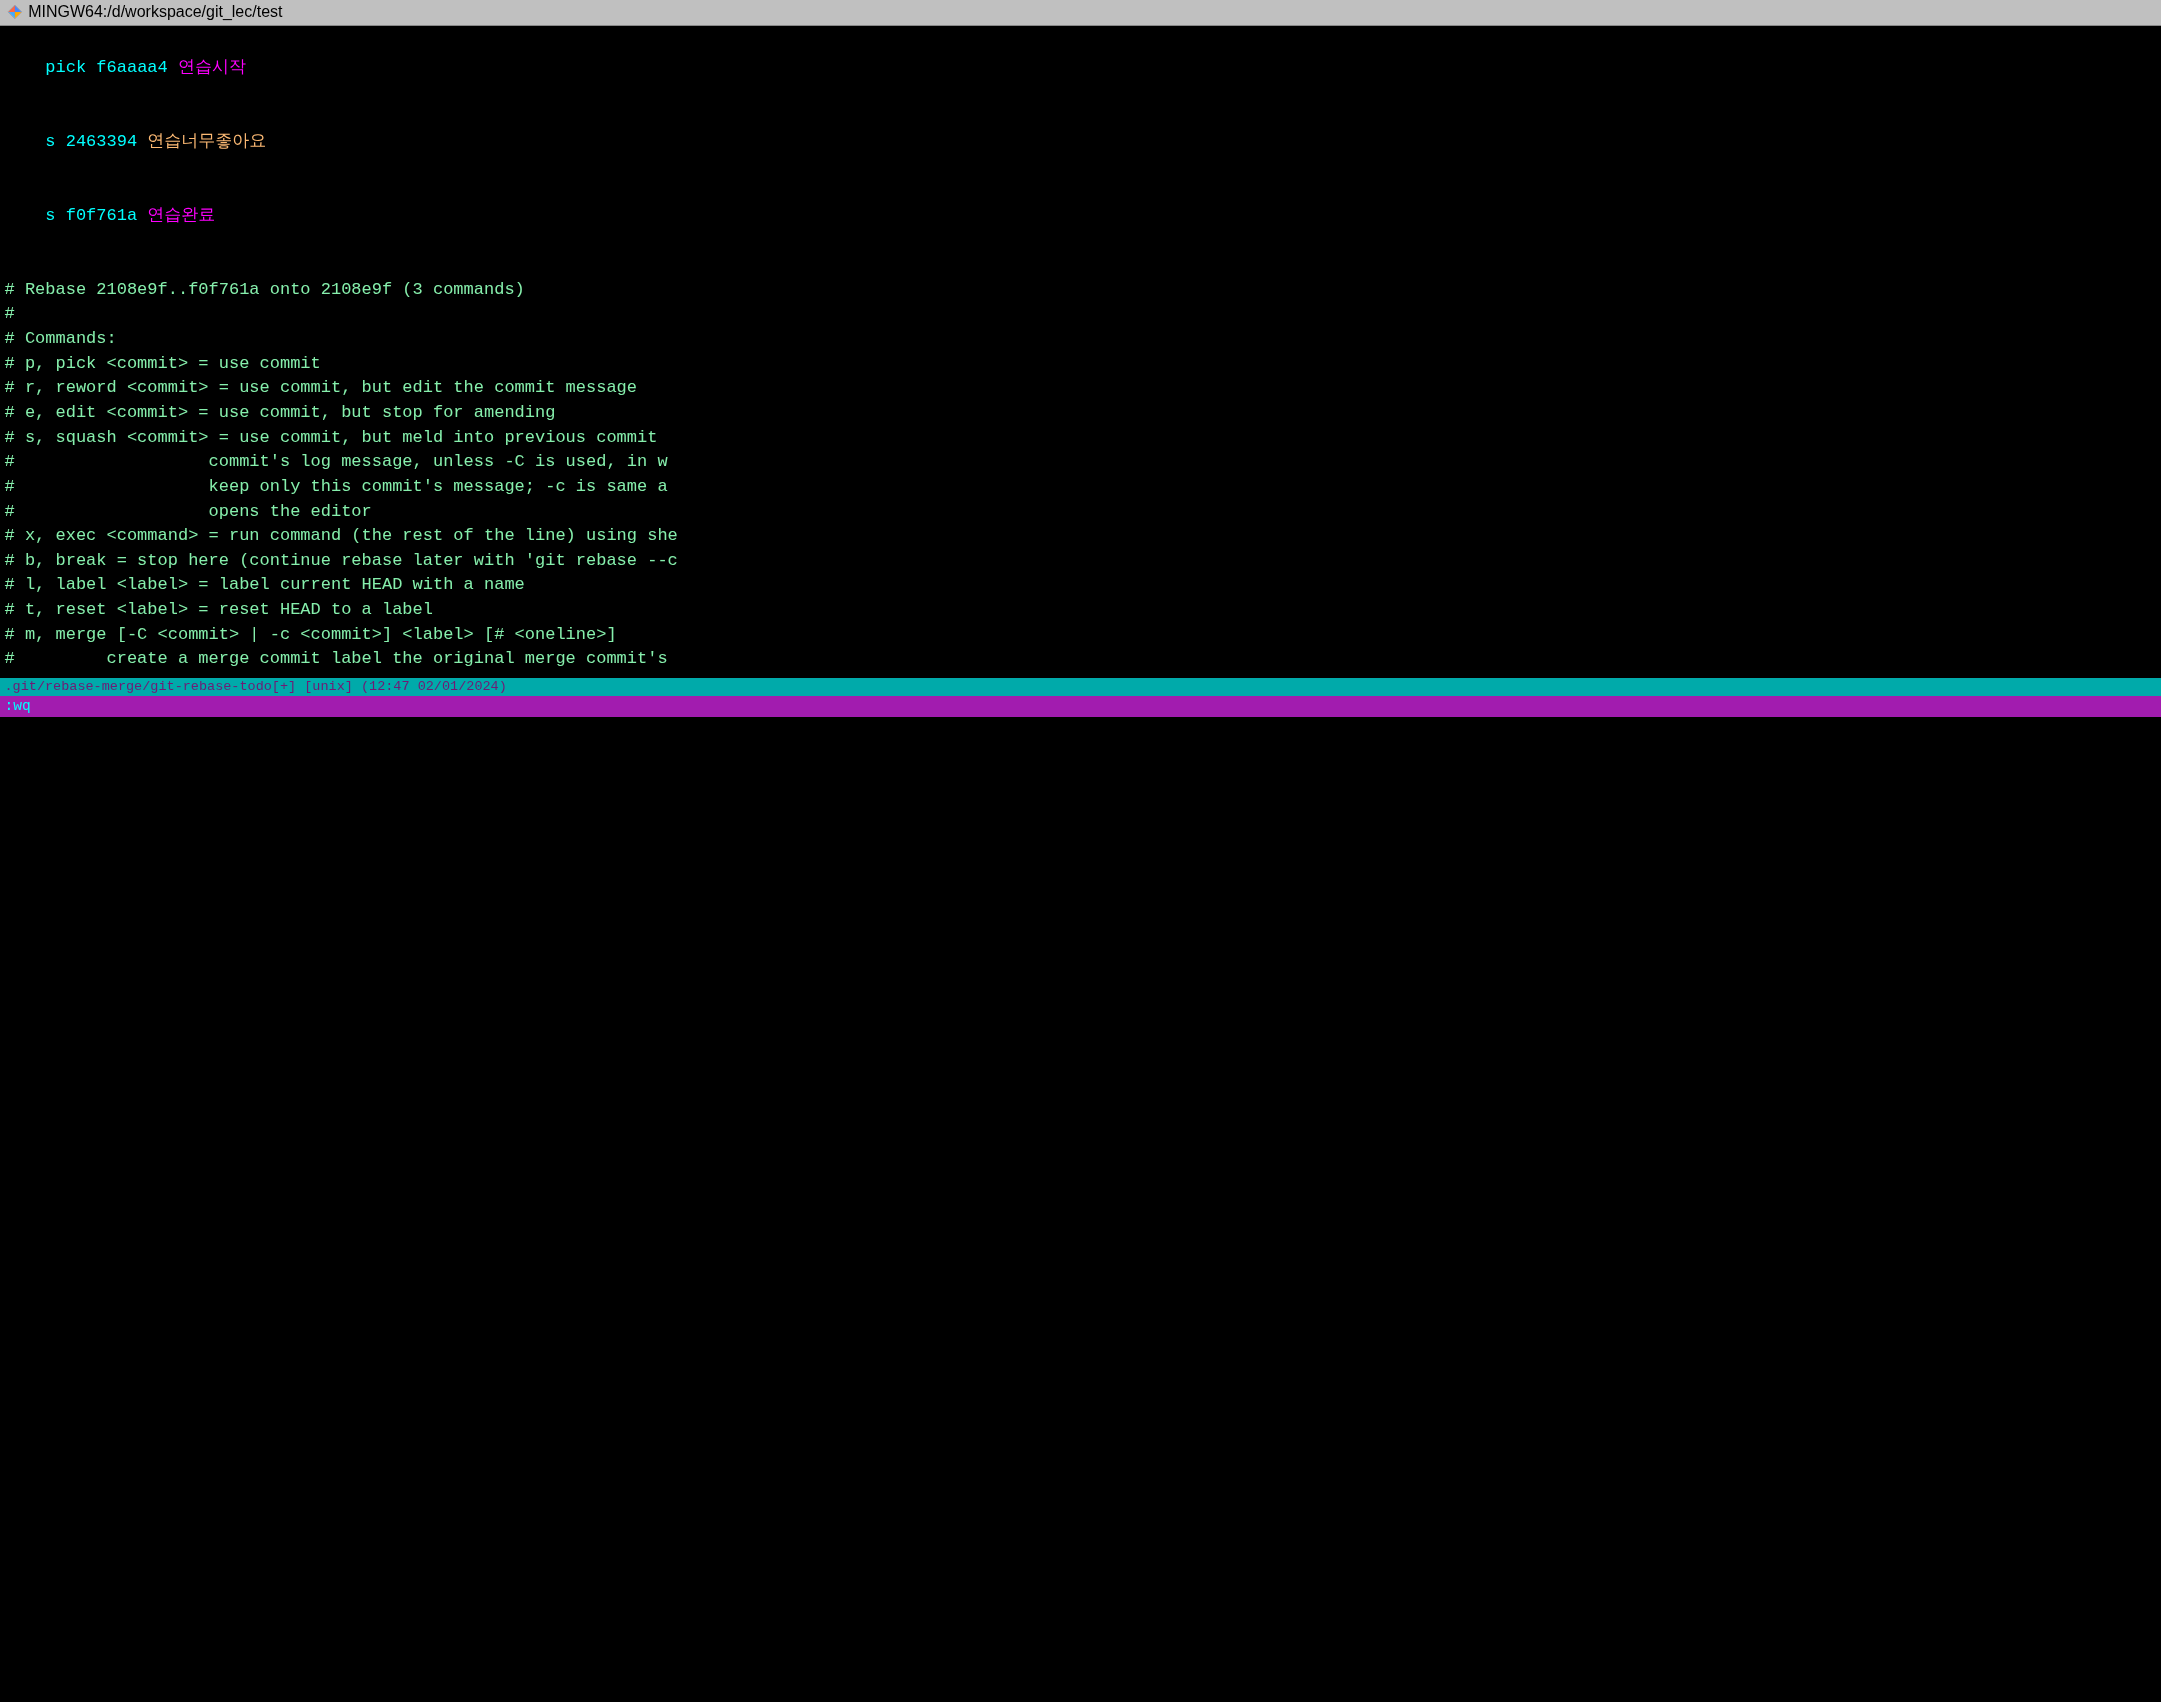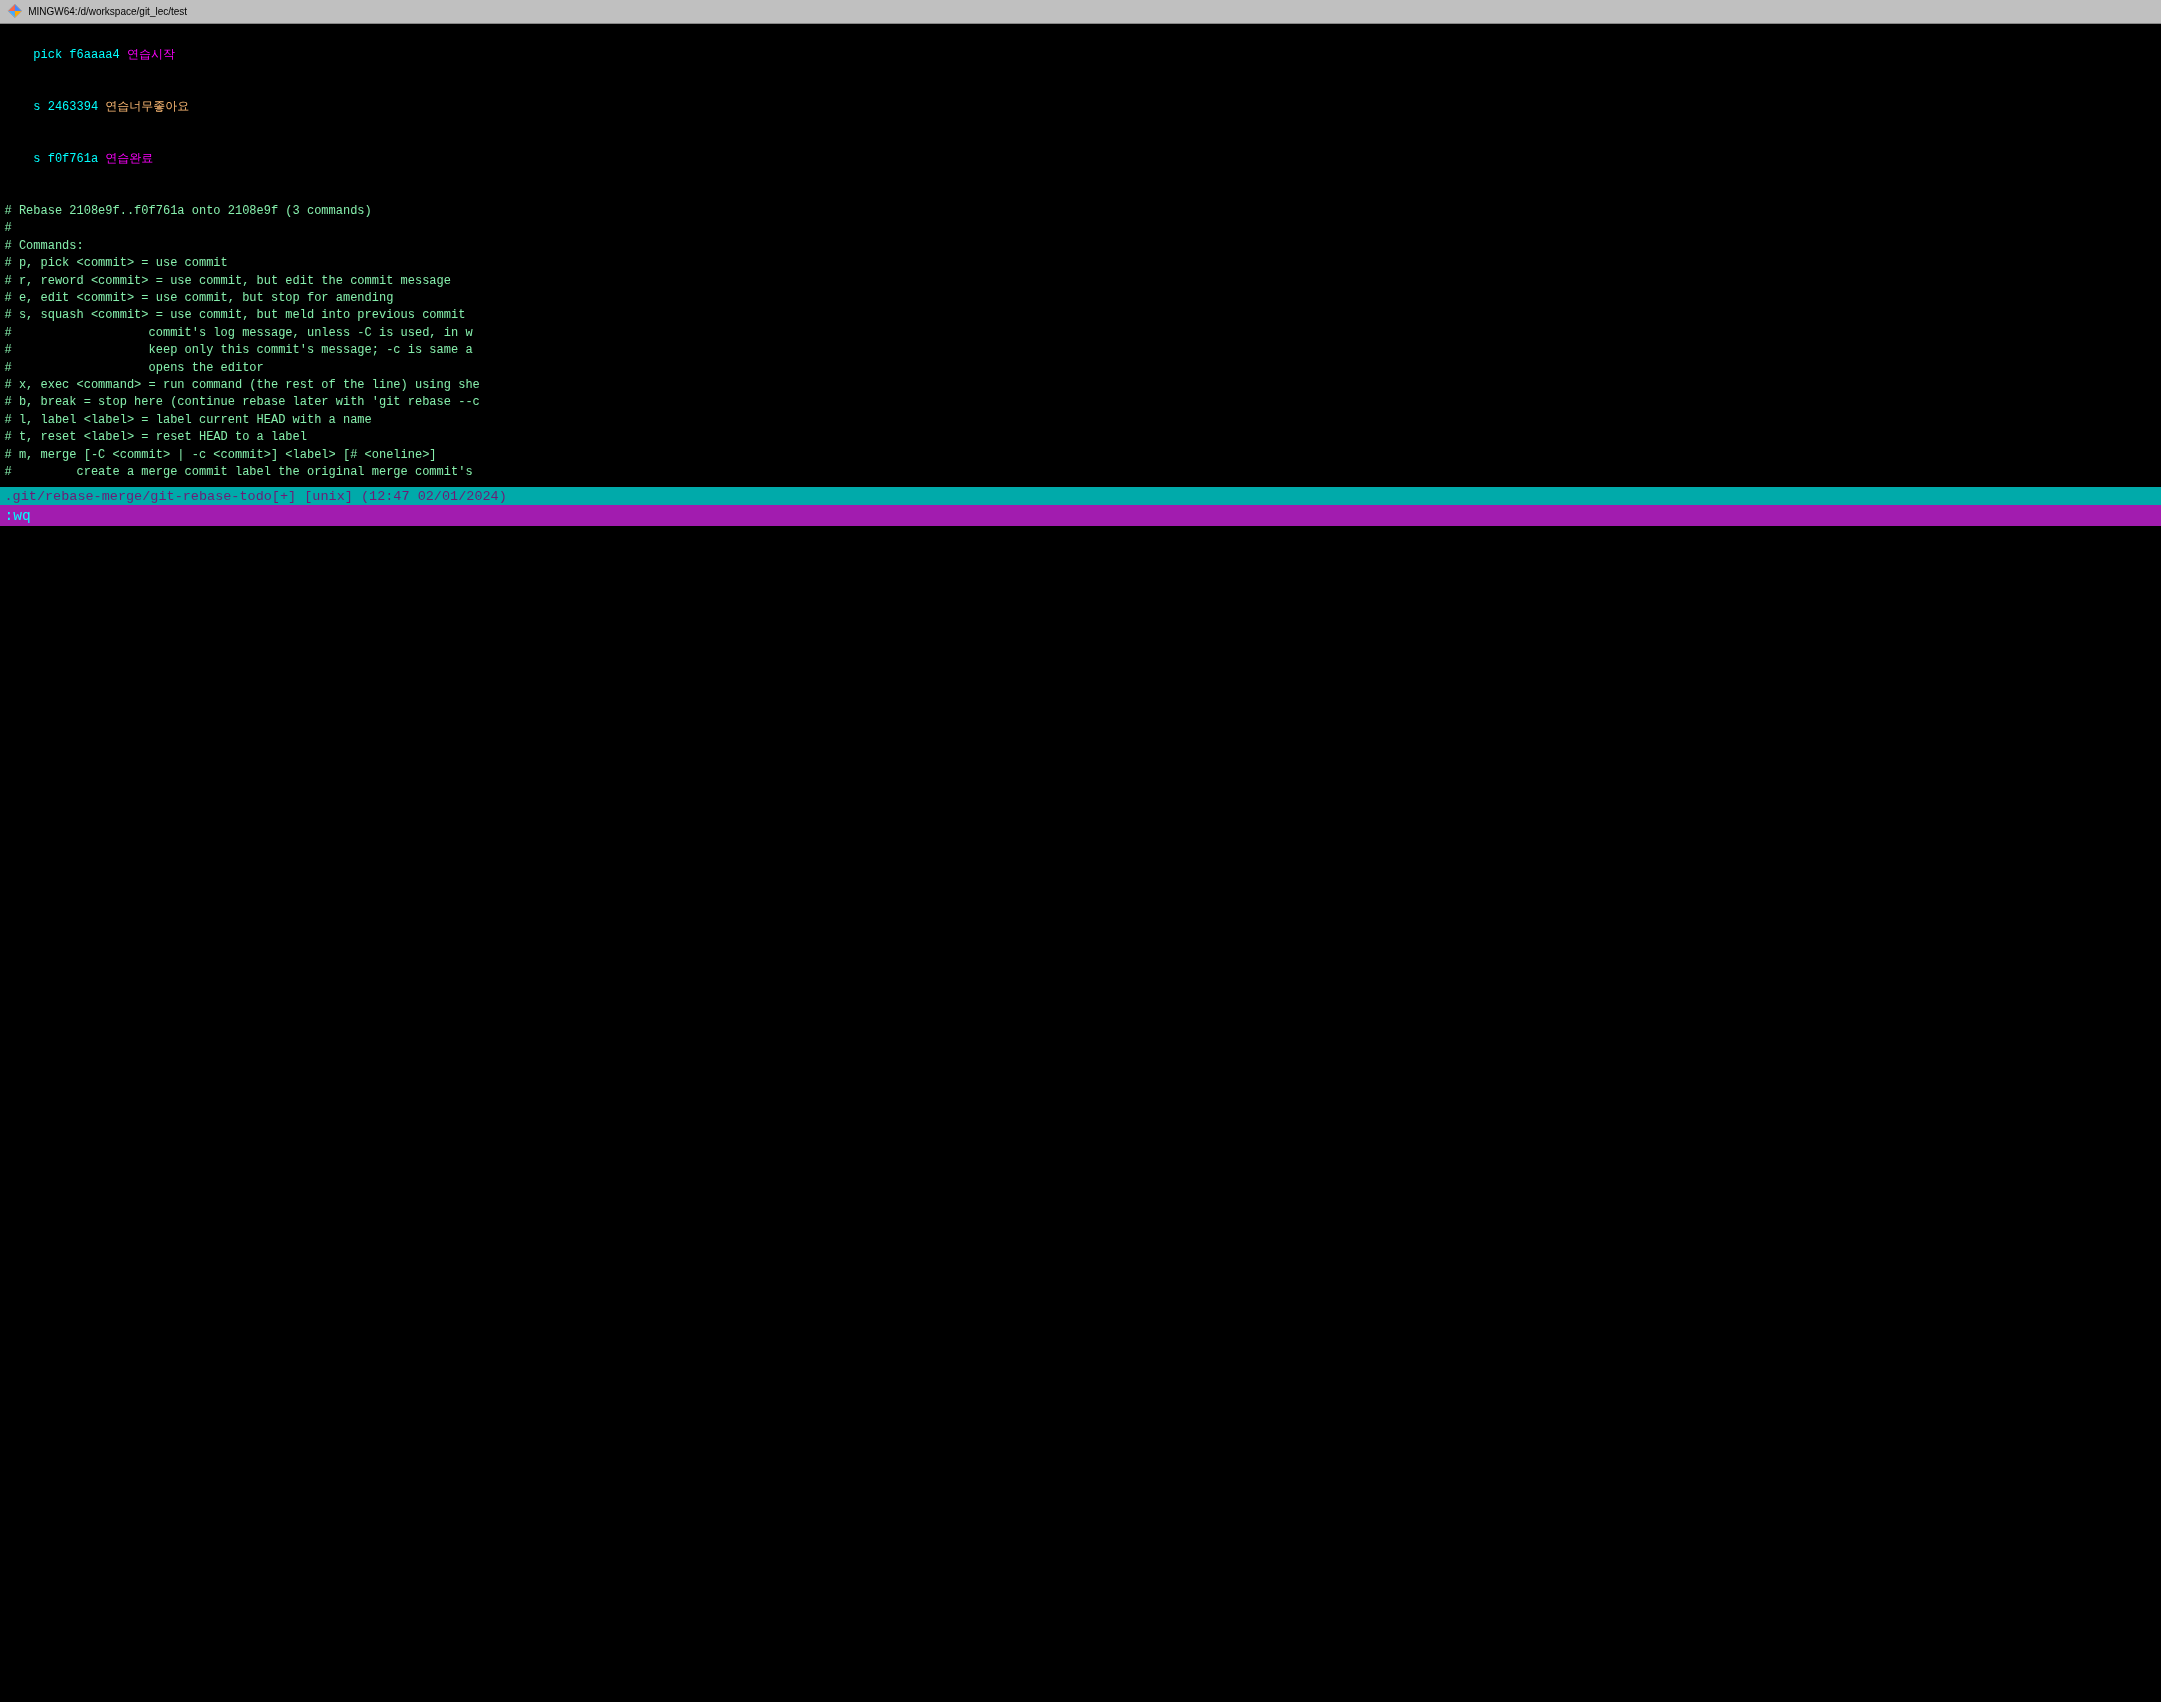--- a/index.html
+++ b/index.html
@@ -20,34 +20,34 @@
       background: #c0c0c0;
       display: flex;
       align-items: center;
       padding: 3.4px 6.8px;
       gap: 5.6px;
       border-bottom: 0.6px solid #888;
     }
 
     .title-bar-text {
       font-family: 'Segoe UI', Arial, sans-serif;
-      font-size: 10px;
+      font-size: 16px;
       font-weight: 400;
       color: #000;
       text-align: center;
     }
 
     .terminal {
       background: #000;
       padding: 5.6px 4.5px;
       width: 100%;
     }
 
     .line {
-      font-size: 12px;
+      font-size: 17px;
       line-height: 1.45;
       white-space: pre;
       display: block;
     }
 
     .cyan { color: #00ffff; }
     .magenta { color: #ff00ff; }
     .yellow { color: #fdba74; }
 
     

